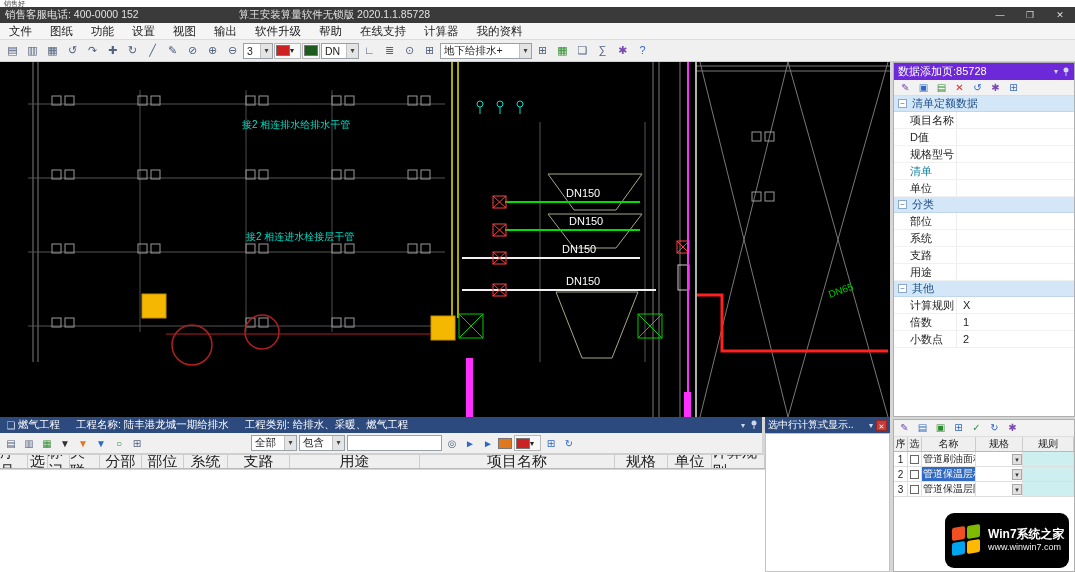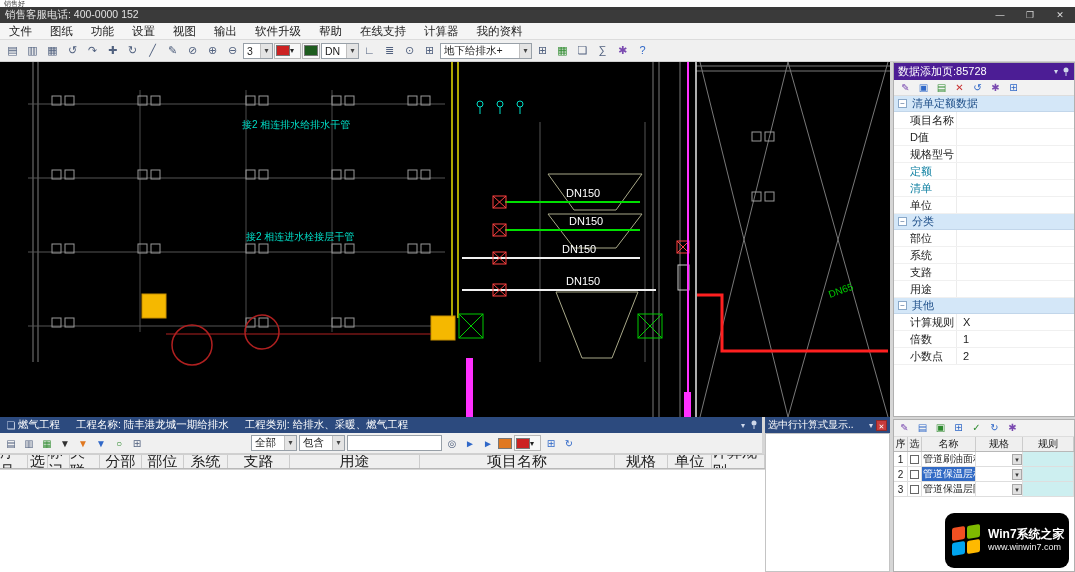--- a/index.html
+++ b/index.html
@@ -38,21 +38,21 @@
   .combo .arr { width:12px; height:14px; line-height:14px; background:#e4e4e4;
     border-left:1px solid #c0c0c0; text-align:center; font-size:8px; margin-left:auto; color:#444; }
   .swatch { width:14px; height:11px; border:1px solid #777; }
   .swatch-wrap { display:flex; align-items:center; height:16px; border:1px solid #b8b8b8; padding:1px; background:#f8f8f8; }
 
   
   .drawing { left:0; top:62px; width:890px; height:355px; background:#000; }
 
   
   .rpanel { left:893px; top:62px; width:182px; height:355px; background:#fff; border:1px solid #b0b0b0; }
-  .phead { height:17px; background:#4c1d95; color:#fff; font-size:11px; display:flex; align-items:center; padding:0 4px;justify-content:flex-end; }
+  .phead { height:17px; background:#6d28d9; color:#fff; font-size:11px; display:flex; align-items:center; padding:0 4px;justify-content:flex-end; }
   .phead .hctl { margin-left:auto; display:flex; align-items:center; gap:4px; font-size:8px; color:#cfd8ea; }
   .ptools { height:16px; background:#f2f2f2; border-bottom:1px solid #ddd; display:flex; align-items:center; gap:3px; padding-left:4px; }
   .ptools .ico { width:15px; height:14px; line-height:14px; font-size:10px; }
   .psec { height:16px; background:#d4e7f8; color:#1b4c86; display:flex; align-items:center; font-size:11px; border-bottom:1px solid #c2d6ea; }
   .pcollapse { width:9px; height:9px; border:1px solid #8aa8c8; line-height:7px; font-size:8px;
     text-align:center; margin:0 5px 0 4px; color:#4a6a94; background:#fff; }
   .prow { height:17px; display:flex; align-items:stretch; border-bottom:1px solid #f0f0f0; font-size:11px; }
   .plabel { width:62px; padding-left:16px; display:flex; align-items:center; }
   .plabel.teal { color:#0a7ea0; }
   .pval { flex:1; border-left:1px solid #ececec; display:flex; align-items:center; padding-left:6px; }
@@ -110,20 +110,21 @@
 </style>
 </head>
 <body>
 
 <div class="abs topstrip nowrap">
   <span>销售好</span>
 </div>
 
 <div class="abs titlebar">
   <span class="tb-phone nowrap">销售客服电话: 400-0000 152</span>
+  <span class="tb-title nowrap">算王安装算量软件无锁版 2020.1.1.85728</span>
   <span class="tb-controls">
     <span class="tb-btn">—</span>
     <span class="tb-btn">❐</span>
     <span class="tb-btn">✕</span>
   </span>
 </div>
 
 <div class="abs menubar">
   <span class="menu-item">文件</span>
   <span class="menu-item">图纸</span>
@@ -375,24 +376,20 @@
   </div>
   <div class="prow">
     <span class="plabel">D值</span>
     <span class="pval"></span>
   </div>
   <div class="prow">
     <span class="plabel">规格型号</span>
     <span class="pval"></span>
   </div>
   <div class="prow">
-    <span class="plabel teal">定额</span>
-    <span class="pval"></span>
-  </div>
-  <div class="prow">
     <span class="plabel teal">清单</span>
     <span class="pval"></span>
   </div>
   <div class="prow">
     <span class="plabel">单位</span>
     <span class="pval"></span>
   </div>
 
   <div class="psec">
     <span class="pcollapse">−</span>

